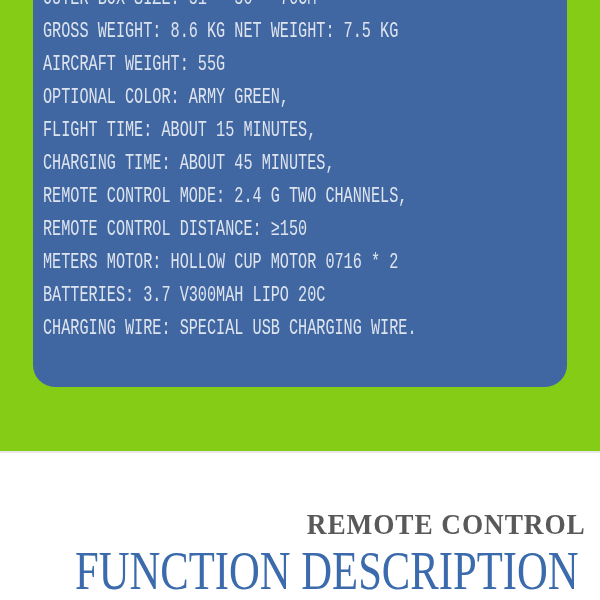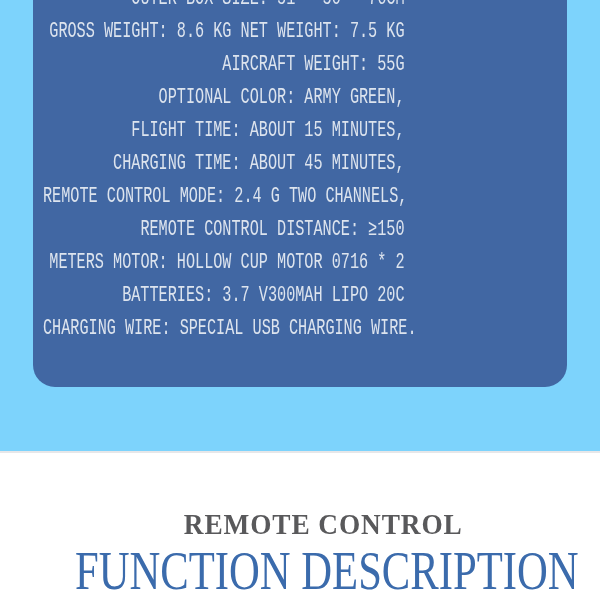--- a/index.html
+++ b/index.html
@@ -12,23 +12,22 @@
   .stage {
     position: relative;
     width: 600px; height: 600px;
     overflow: hidden;
     background: #ffffff;
   }
   .top-section {
     position: absolute;
     left: 0; top: 0;
     width: 600px; height: 453px;
-    background: #7dd3fc;
+    background: #84cc16;
     border-bottom: 2px solid #e7e7e9;
-    text-align: right;
   }
   .spec-panel {
     position: absolute;
     left: 33px; top: -48px;
     width: 534px; height: 435px;
     background: #4167a3;
     border-radius: 22px;
     padding: 30px 0 0 10px;
   }
   .spec-line {
@@ -45,21 +44,21 @@
     position: absolute;
     left: 0; top: 455px;
     width: 600px; height: 145px;
     background: #ffffff;
   }
   .heading-kicker-row {
     position: absolute;
     left: 0; top: 509px;
     width: 600px;
     display: flex;
-    justify-content: center;
+    justify-content: flex-end;
     padding-left: 46px;
   }
   .heading-kicker-row span {
     display: inline-block;
     font-family: "Liberation Serif", "DejaVu Serif", serif;
     font-weight: bold;
     font-size: 30px;
     line-height: 1;
     letter-spacing: 1px;
     color: #59595b;

